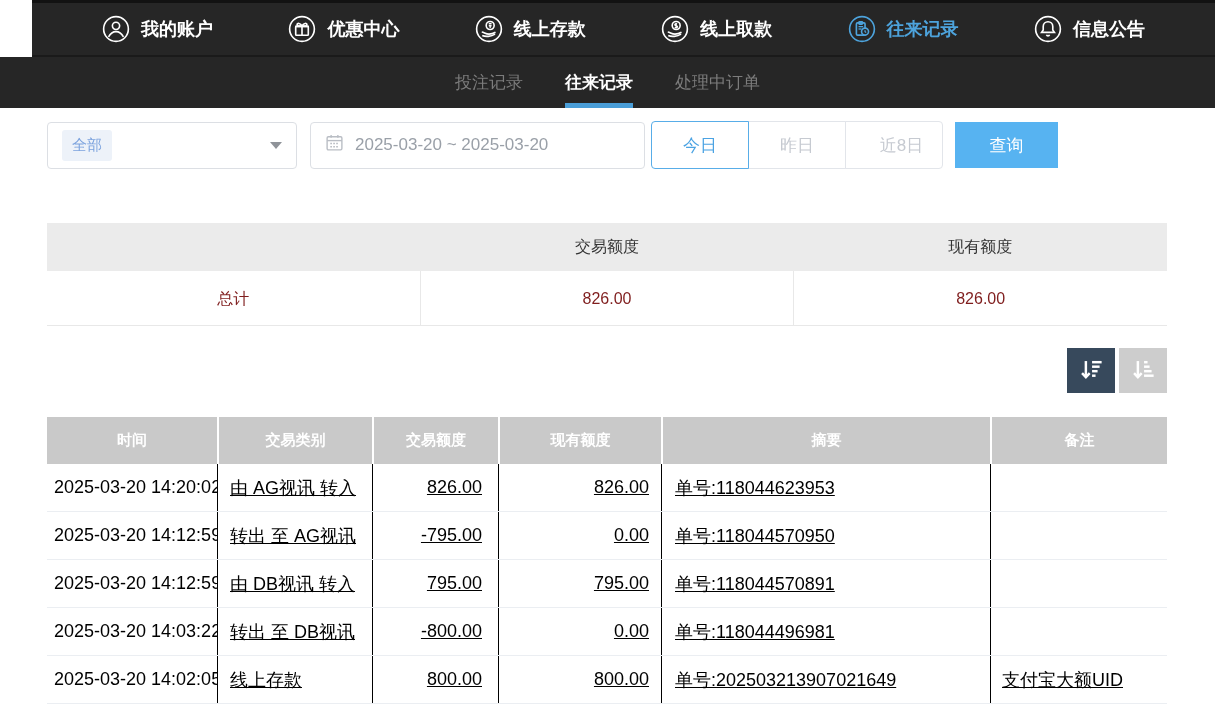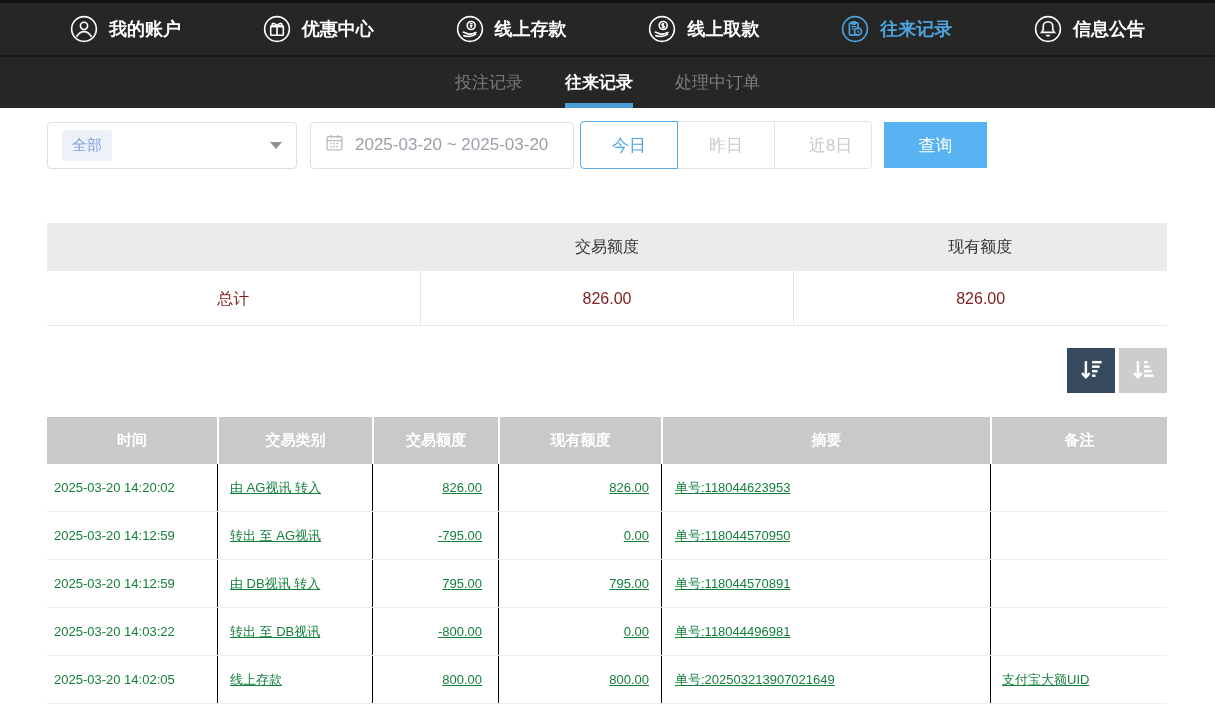--- a/index.html
+++ b/index.html
@@ -13,20 +13,21 @@
   
   .topbar {
     height: 57px;
     background: #262626;
     border-top: 3px solid #121212;
     border-bottom: 2px solid #1a1a1a;
     display: flex;
     align-items: center;
     justify-content: space-between;
     padding: 0 70px;
+    margin-left: 32px;
   }
   .nav-item {
     display: flex;
     align-items: center;
     gap: 11px;
     color: #ffffff;
     font-size: 18px;
     font-weight: 600;
     cursor: pointer;
     white-space: nowrap;
@@ -91,21 +92,21 @@
   }
   .caret-down {
     position: absolute;
     right: 14px;
     width: 0; height: 0;
     border-left: 6px solid transparent;
     border-right: 6px solid transparent;
     border-top: 7px solid #8f9399;
   }
   .date-box {
-    width: 264px;
+    width: 335px;
     height: 47px;
     border: 1px solid #dcdfe4;
     border-radius: 4px;
     margin-left: 13px;
     display: flex;
     align-items: center;
     gap: 11px;
     padding: 14px 14px;
     color: #9aa0a8;
     font-size: 17px;
@@ -207,22 +208,22 @@
   }
   .thead-row .tcell + .tcell { border-left: 2px solid #ffffff; }
   .tbody-row {
     background: #ffffff;
     height: 48px;
     border-bottom: 1px solid #ebeef2;
   }
   .tbody-row .tcell {
     display: flex;
     align-items: center;
-    font-size: 13px;
-    color: #15803d;
+    font-size: 18px;
+    color: #000000;
     overflow: hidden;
     white-space: nowrap;
   }
   .tbody-row .tcell + .tcell { border-left: 1px solid #000000; text-decoration: underline; }
   .c-time    { padding-left: 7px; }
   .c-type    { padding-left: 12px; }
   .c-amount  { justify-content: flex-end; padding-right: 16px; }
   .c-balance { justify-content: flex-end; padding-right: 12px; }
   .c-summary { padding-left: 13px; }
   .c-remark  { padding-left: 11px; }

